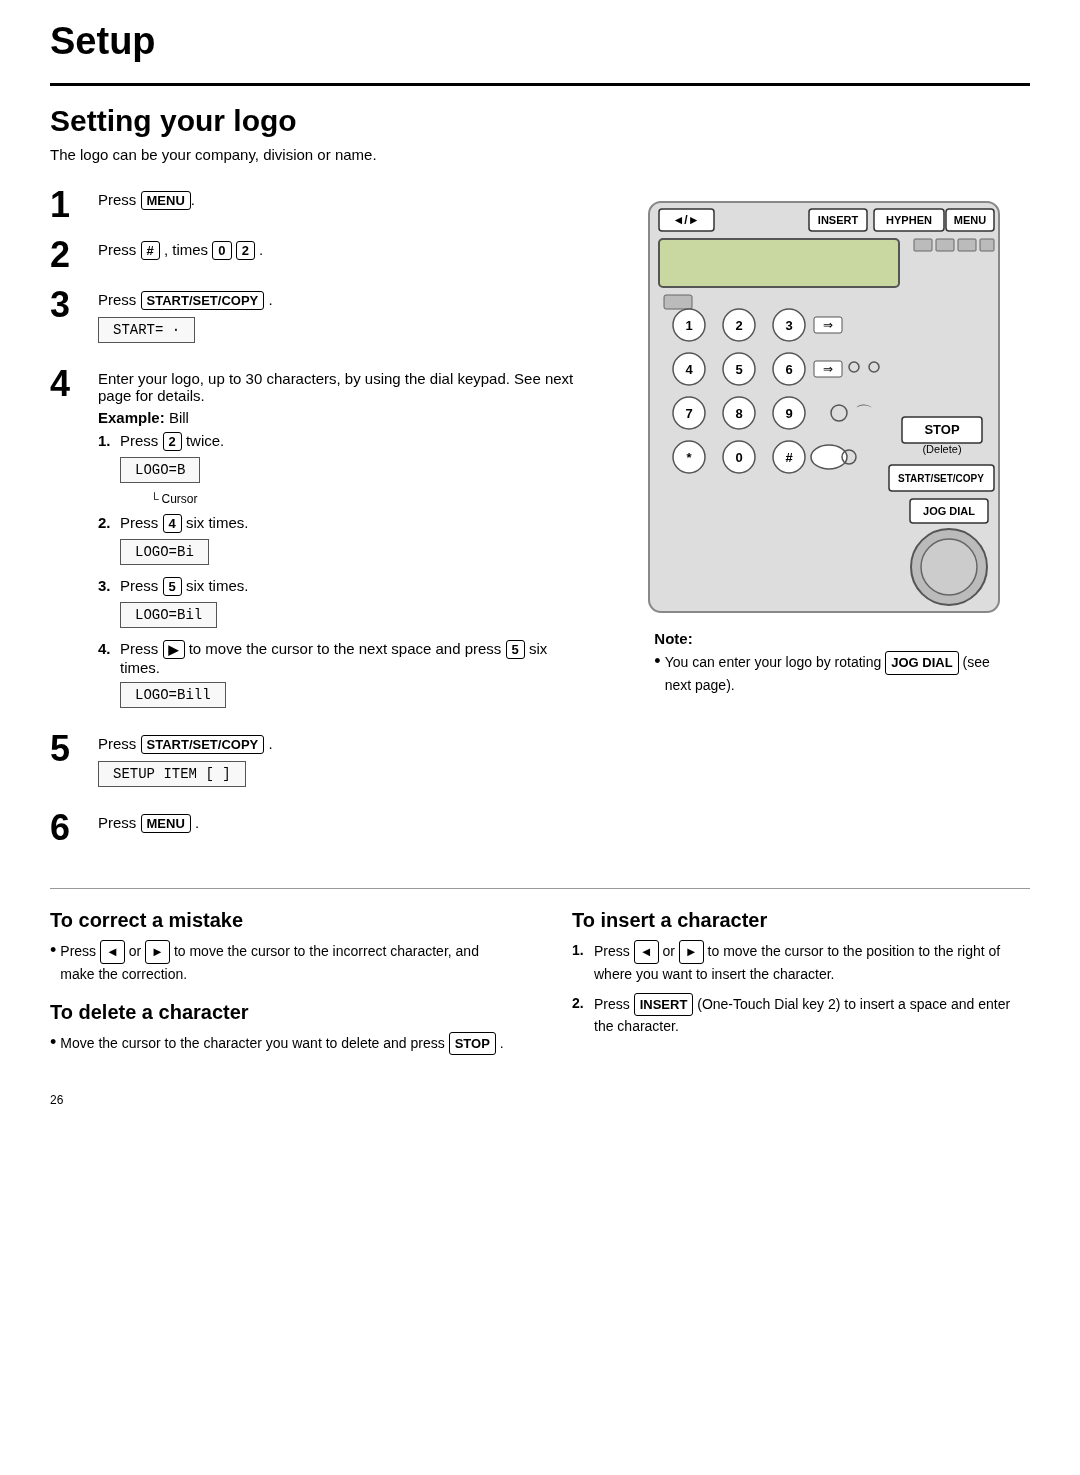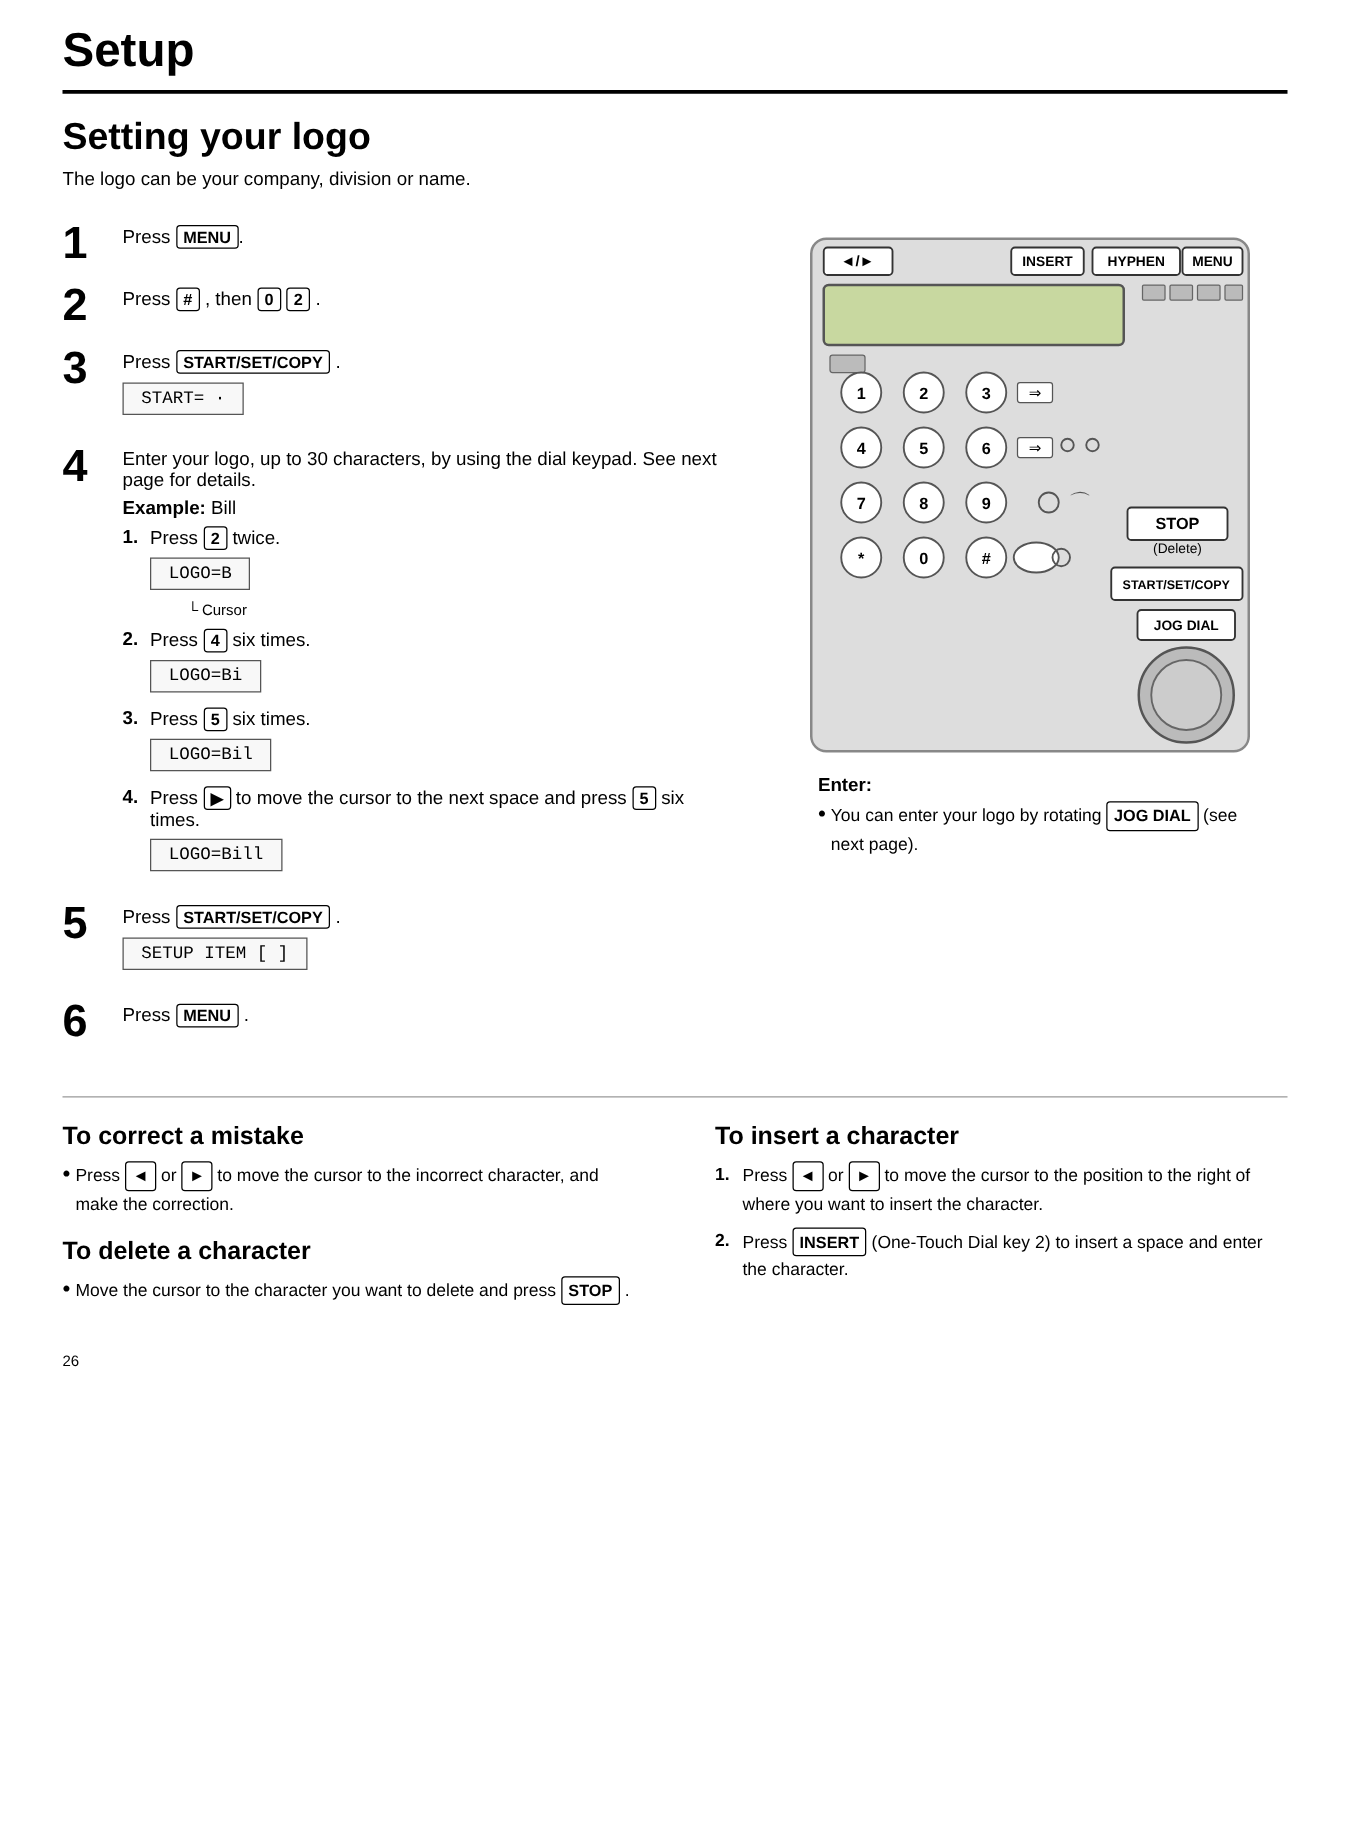--- a/index.html
+++ b/index.html
@@ -9,21 +9,21 @@
       color: #000;
       width: 1080px;
       min-height: 1475px;
       padding: 20px 50px 40px 50px;
       font-size: 15px;
     }
 
     
     .page-header {
       border-bottom: 3px solid #000;
-      padding-bottom: 9px;
+      padding-bottom: 20px;
       margin-bottom: 18px;
     }
     .page-header h1 {
       font-size: 38px;
       font-weight: bold;
     }
 
     
     .section-title {
       font-size: 30px;
@@ -227,21 +227,21 @@
         </p>
       </div>
     </div>
 
     <div class="step">
       <div class="step-num">2</div>
       <div class="step-content">
         <p>
           <span>Press </span>
           <span class="key-btn">#</span>
-          <span>, then </span>
+          <span>, times </span>
           <span class="key-btn">0</span>
           <span class="key-btn">2</span>
           <span>.</span>
         </p>
       </div>
     </div>
 
     <div class="step">
       <div class="step-num">3</div>
       <div class="step-content">
@@ -419,21 +419,21 @@
 
         <circle cx="305" cy="370" r="38" fill="#bbb" stroke="#555" stroke-width="2"></circle>
         <circle cx="305" cy="370" r="28" fill="#ccc" stroke="#666" stroke-width="1.5"></circle>
 
         <circle cx="205" cy="260" r="7" fill="none" stroke="#555" stroke-width="1.5"></circle>
 
       </svg>
     </div>
 
     <div class="note-area" style="width:340px; margin-top:10px;">
-      <span class="note-label">Enter:</span>
+      <span class="note-label">Note:</span>
       <div class="note-bullet">
         <span class="bullet-dot">•</span>
         <span>
           <span>You can enter your logo by rotating </span>
           <span class="key-btn">JOG DIAL</span>
           <span> (see next page).</span>
         </span>
       </div>
     </div>
 

